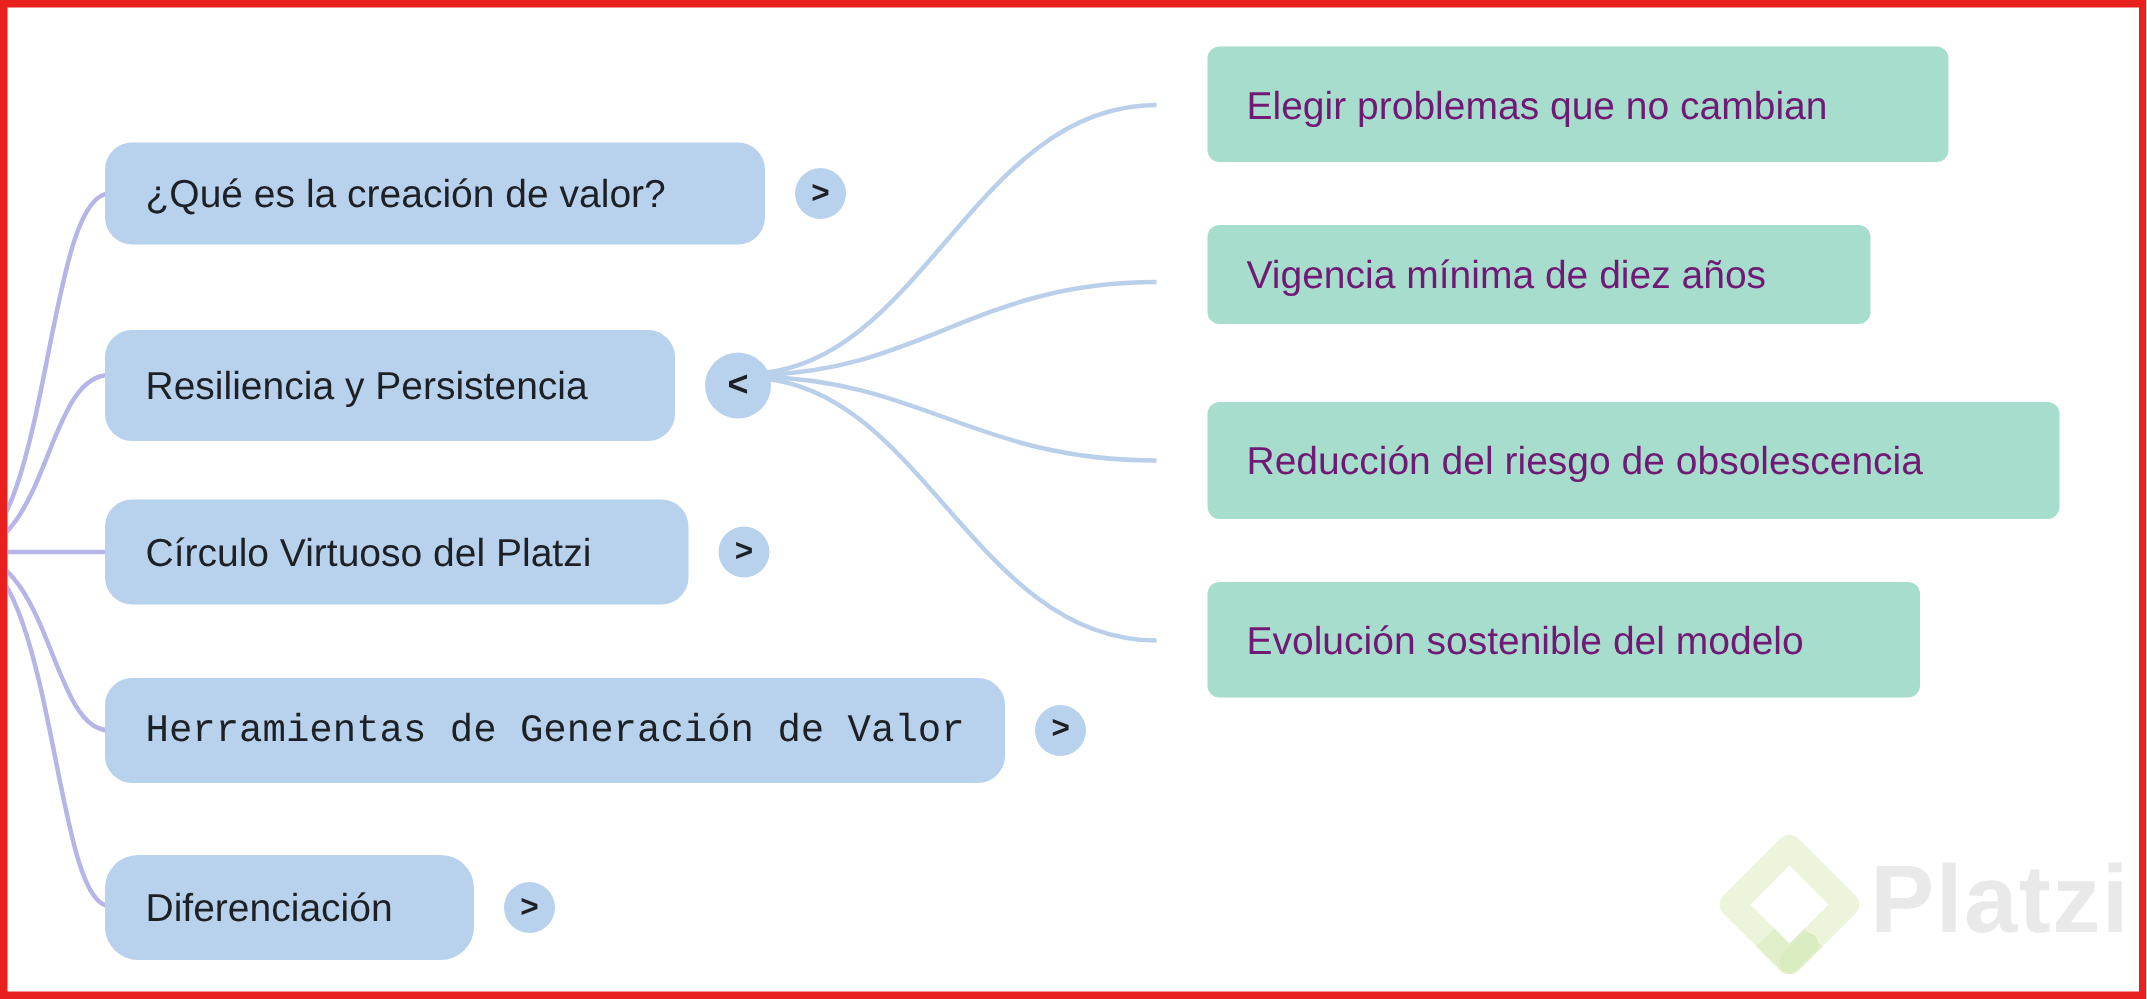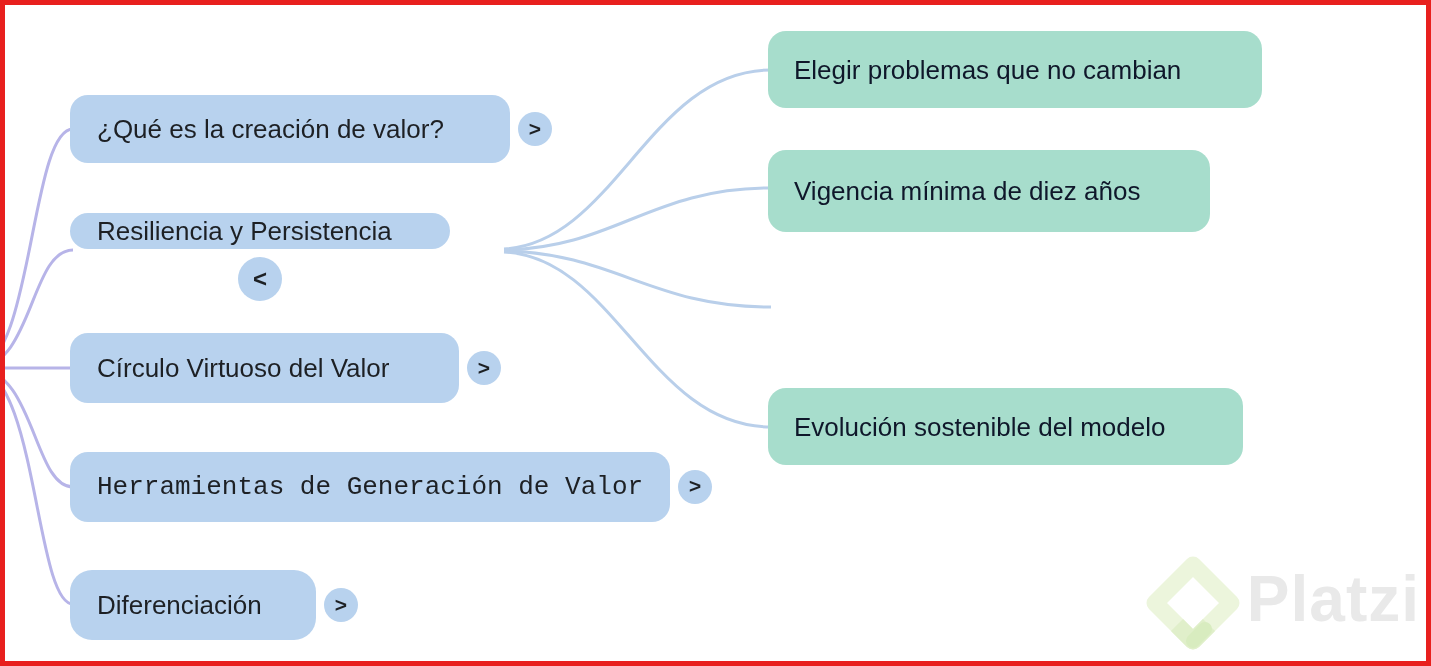--- a/index.html
+++ b/index.html
@@ -11,43 +11,43 @@
     border:5px solid #e8201e;
     overflow:hidden;
     font-family:"Liberation Sans", sans-serif;
   }
   .connectors{
     position:absolute;left:0;top:0;width:1421px;height:656px;
     z-index:1;pointer-events:none;
   }
   .connectors path{fill:none;stroke-width:3;}
   .node-row{
-    position:absolute;display:flex;align-items:center;gap:8px;z-index:2;
+    position:absolute;display:flex;align-items:center;gap:20px;z-index:2;
   }
   .bnode{
     display:flex;align-items:center;
     background:#b8d2ee;border-radius:18px;
     color:#1d2024;font-size:26px;line-height:1;
     padding:0 27px;white-space:nowrap;
     box-sizing:border-box;
   }
   .toggle{
     width:34px;height:34px;border-radius:50%;
     background:#b8d2ee;color:#1d2024;
     display:flex;align-items:center;justify-content:center;
     font-size:21px;font-weight:700;flex:0 0 auto;
     cursor:pointer;
   }
   .toggle.lg{width:44px;height:44px;font-size:24px;}
   .tnode{
     position:absolute;display:flex;align-items:center;
-    background:#a7ddcc;border-radius:18px;
-    color:#0f172a;font-size:26px;line-height:1;
+    background:#a7ddcc;border-radius:8px;
+    color:#701a75;font-size:26px;line-height:1;
     padding:0 26px;white-space:nowrap;
-    box-sizing:border-box;z-index:2;
+    box-sizing:border-box;z-index:2;margin-left:37px;
   }
   .watermark{
     position:absolute;right:6px;bottom:6px;z-index:0;
     display:flex;align-items:center;gap:4px;
   }
   .watermark-text{
     font-size:64px;font-weight:600;color:#e9e9e9;
     letter-spacing:1px;line-height:1;padding-bottom:10px;
   }
 </style>
@@ -68,44 +68,45 @@
     <path d="M 499 245 C 610 243 645 183 766 183" stroke="#b9cfea"></path>
     <path d="M 499 246 C 610 248 645 302 766 302" stroke="#b9cfea"></path>
     <path d="M 499 247 C 610 252 645 422 766 422" stroke="#b9cfea"></path>
   </svg>
 
   <div class="node-row" style="left:65px;top:90px;height:68px;">
     <div class="bnode" style="min-width:440px;height:68px;">¿Qué es la creación de valor?</div>
     <div class="toggle">&gt;</div>
   </div>
 
-  <div class="node-row" style="left:65px;top:208px;height:88px;flex-direction:column;">
+  <div class="node-row" style="left:65px;top:208px;height:88px;">
     <div class="bnode" style="min-width:380px;height:74px;">Resiliencia y Persistencia</div>
     <div class="toggle lg">&lt;</div>
   </div>
 
   <div class="node-row" style="left:65px;top:328px;height:70px;">
-    <div class="bnode" style="min-width:389px;height:70px;">Círculo Virtuoso del Valor</div>
+    <div class="bnode" style="min-width:389px;height:70px;">Círculo Virtuoso del Platzi</div>
     <div class="toggle">&gt;</div>
   </div>
 
   <div class="node-row" style="left:65px;top:447px;height:70px;font-family:Liberation Mono, monospace;">
     <div class="bnode" style="min-width:555px;height:70px;">Herramientas de Generación de Valor</div>
     <div class="toggle">&gt;</div>
   </div>
 
   <div class="node-row" style="left:65px;top:565px;height:70px;">
     <div class="bnode" style="min-width:246px;height:70px;border-radius:22px;">Diferenciación</div>
     <div class="toggle">&gt;</div>
   </div>
 
   <div class="tnode" style="left:763px;top:26px;min-width:494px;height:77px;">Elegir problemas que no cambian</div>
 
-  <div class="tnode" style="left:763px;top:145px;min-width:442px;height:82px;text-align:right;">Vigencia mínima de diez años</div>
+  <div class="tnode" style="left:763px;top:145px;min-width:442px;height:66px;text-align:right;">Vigencia mínima de diez años</div>
 
+  <div class="tnode" style="left:763px;top:263px;min-width:568px;height:78px;">Reducción del riesgo de obsolescencia</div>
 
   <div class="tnode" style="left:763px;top:383px;min-width:475px;height:77px;">Evolución sostenible del modelo</div>
 
   <div class="watermark">
     <svg width="100" height="102" viewBox="0 0 100 102">
       <path d="M50 12 L88 50 L50 88 L12 50 Z" fill="none" stroke-width="17" stroke-linejoin="round" stroke="#ecf5dc"></path>
       <path d="M34 72 L50 88 L66 72" fill="none" stroke="#e0efca" stroke-width="17" stroke-linejoin="round"></path>
       <path d="M50 88 L62 76" fill="none" stroke="#d8ecbf" stroke-width="14" stroke-linecap="round"></path>
     </svg>
     <div class="watermark-text">Platzi</div>

